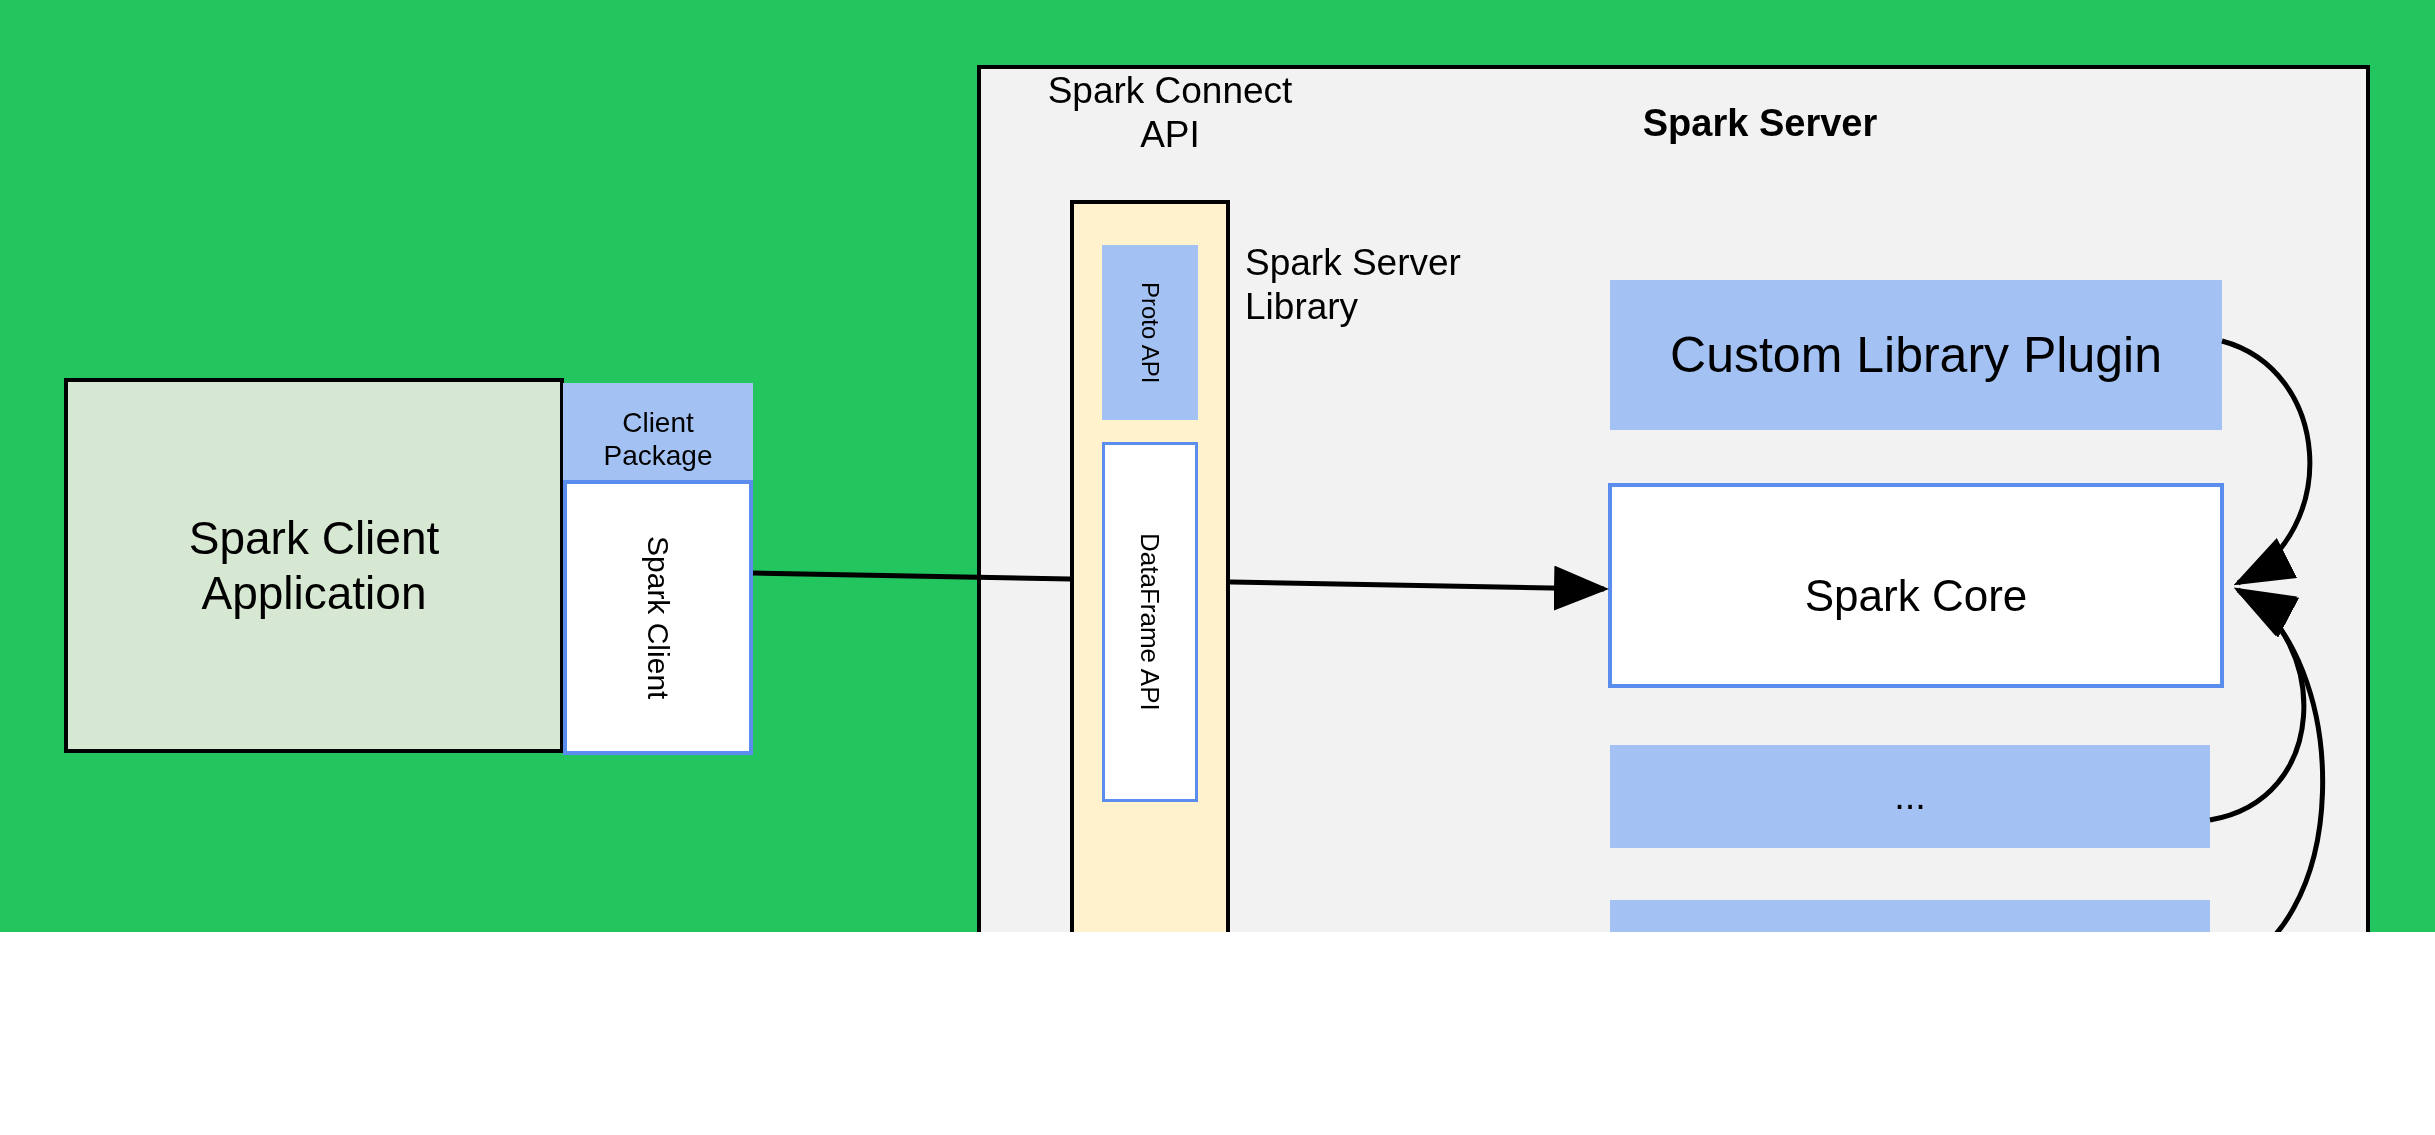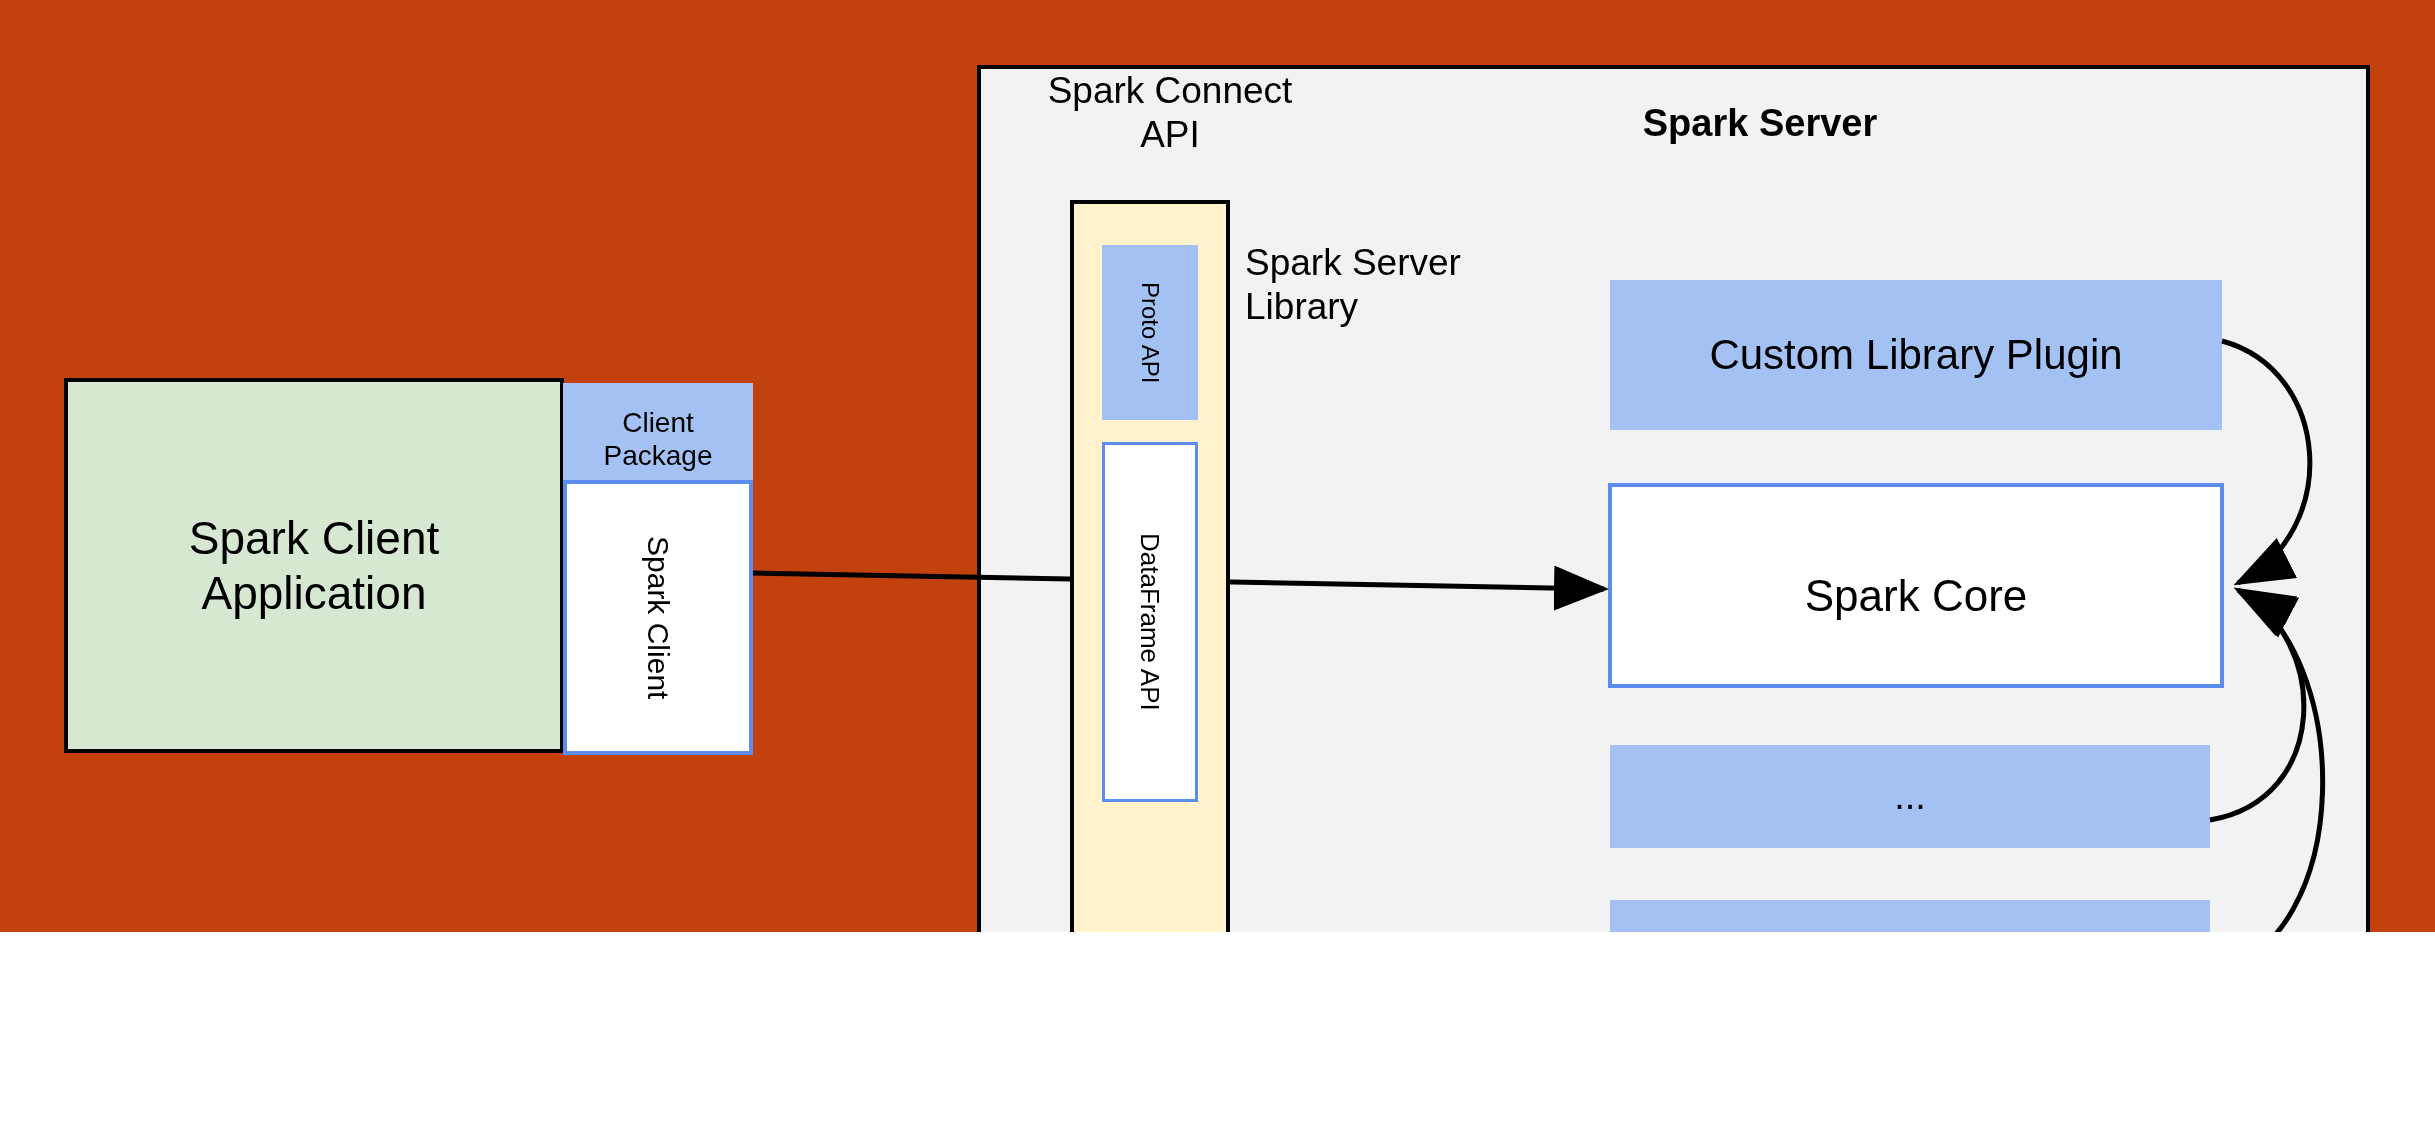--- a/index.html
+++ b/index.html
@@ -8,21 +8,21 @@
     background: #ffffff;
   }
   body {
     font-family: "Liberation Sans", sans-serif;
     -webkit-font-smoothing: antialiased;
   }
   #canvas {
     position: relative;
     width: 2435px;
     height: 932px;
-    background: #c2410c;
+    background: #22c55e;
     overflow: hidden;
     text-decoration: underline;
   }
 
   .node { position: absolute; box-sizing: border-box; }
 
   .txt {
     display: flex;
     align-items: center;
     justify-content: center;
@@ -113,21 +113,21 @@
     font-size: 26px; z-index: 6;
   }
 
   
   #custom-library-plugin-box {
     left: 1610px; top: 280px; width: 612px; height: 150px;
     background: #a3c2f3;
   }
   #custom-library-plugin-label {
     left: 1610px; top: 280px; width: 612px; height: 150px;
-    font-size: 42px;
+    font-size: 50px;
   }
 
   #spark-core-box {
     left: 1608px; top: 483px; width: 616px; height: 205px;
     background: #ffffff;
     border: 4px solid #5b8def;
   }
   #spark-core-label {
     left: 1608px; top: 493px; width: 616px; height: 205px;
     font-size: 44px;

